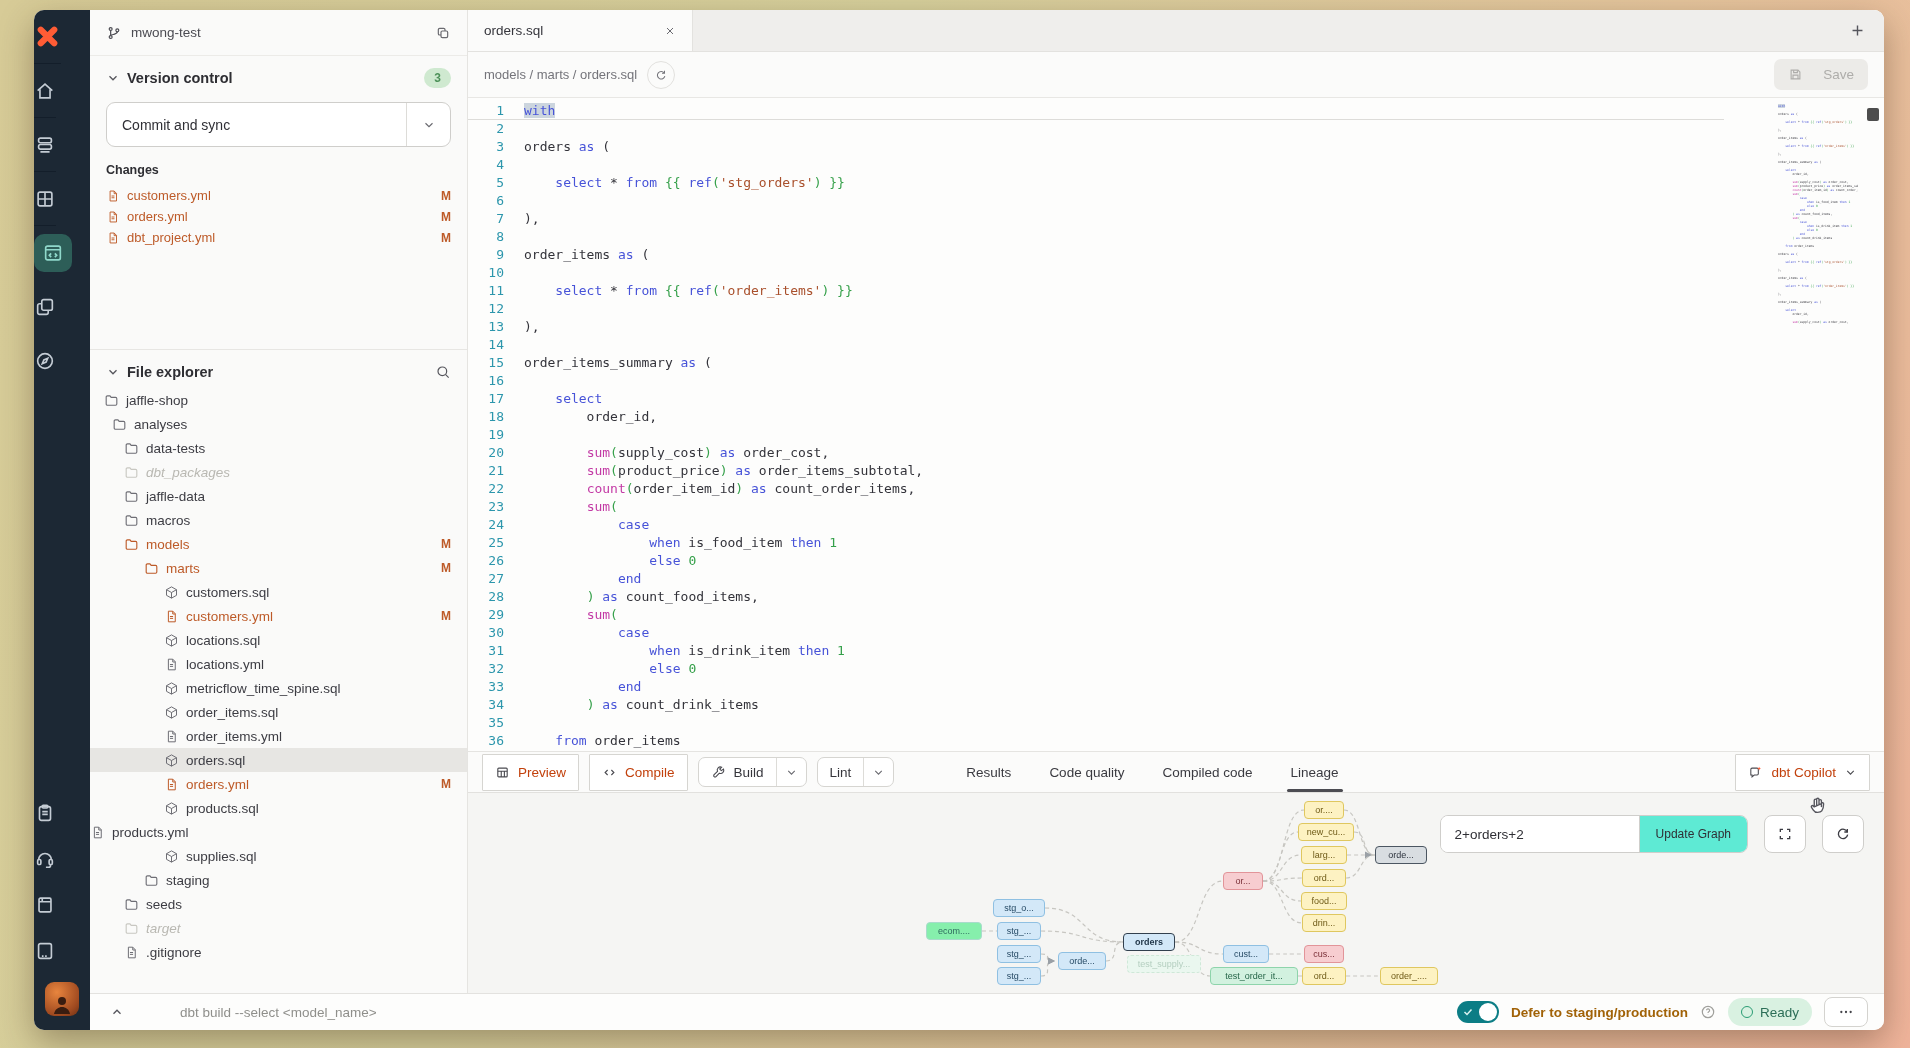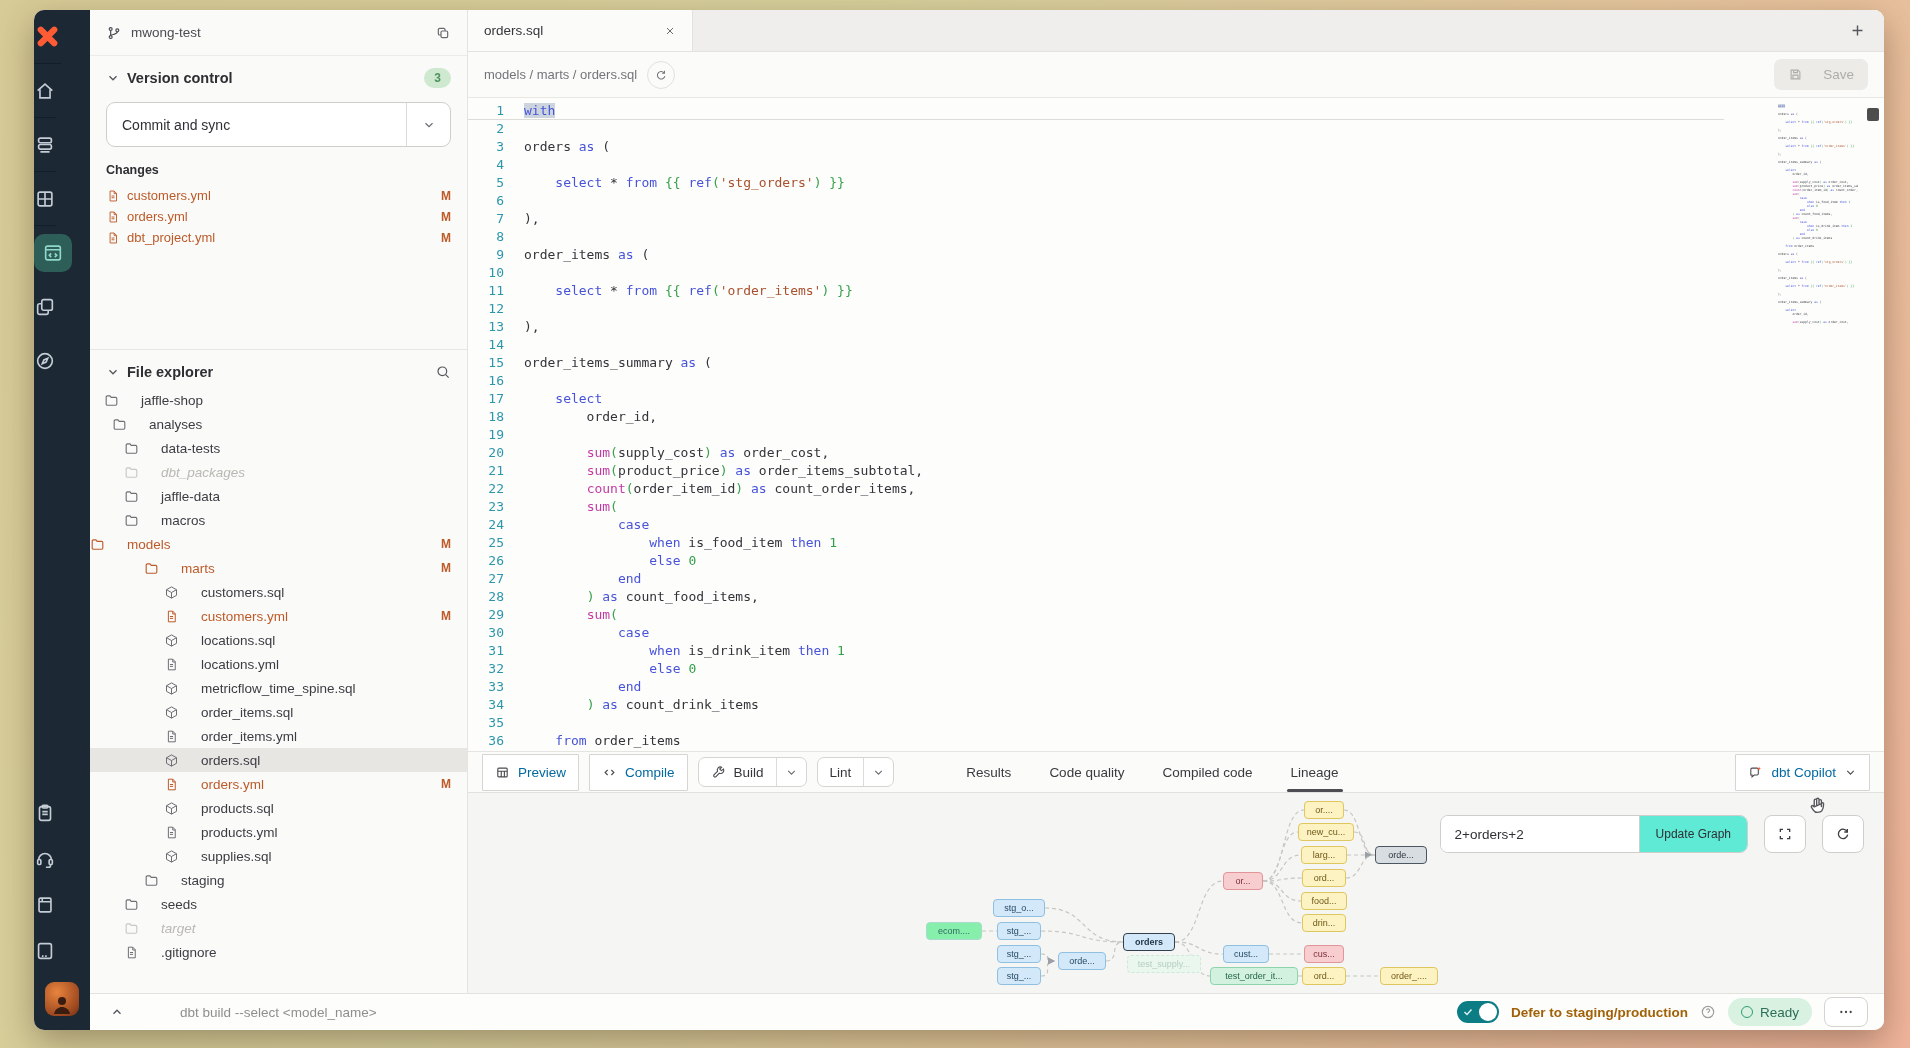--- a/index.html
+++ b/index.html
@@ -37,21 +37,21 @@
   .commit-btn .chev svg{width:14px;height:14px}
   .changes-label{font-weight:700;font-size:12.5px;color:#2e2e33;margin-bottom:8px}
   .chg{display:flex;align-items:center;gap:7px;height:21px;color:#bd5a28;font-size:13px;cursor:pointer}
   .chg .ic svg{width:14px;height:14px}
   .m{margin-left:auto;color:#bd5a28;font-weight:700;font-size:12px}
   .fe{border-top:1px solid #e7e6e3;flex:1;overflow:hidden;display:flex;flex-direction:column}
   .fe .sec-head{padding:14px 16px 8px}
   .fe .sec-head .search{margin-left:auto;color:#55555c;cursor:pointer}
   .fe .sec-head .search svg{width:16px;height:16px}
   .tree{flex:1;overflow:hidden;padding-bottom:4px}
-  .trow{display:flex;align-items:center;gap:22px;height:24px;font-size:13.5px;color:#3c3c43;cursor:pointer;padding-right:16px}
+  .trow{display:flex;align-items:center;gap:7px;height:24px;font-size:13.5px;color:#3c3c43;cursor:pointer;padding-right:16px}
   .trow .ic{color:#6e6e75;flex:none}
   .trow .ic svg{width:15px;height:15px}
   .trow.mod{color:#bd5a28}.trow.mod .ic{color:#bd5a28}
   .trow.muted{color:#b9b8b2;font-style:italic}.trow.muted .ic{color:#c8c7c1}
   .trow.selected{background:#e7e6e3}
   
   .main{flex:1;display:flex;flex-direction:column;min-width:0;background:#fdfdfc}
   .tabbar{height:42px;background:#efeeec;display:flex;align-items:stretch;flex:none;border-bottom:1px solid #e3e2df}
   .tab{width:225px;background:#fbfbfa;border-right:1px solid #e3e2df;display:flex;align-items:center;gap:10px;padding:0 16px;font-size:13.5px;color:#36363c;cursor:pointer}
   .tab .close{margin-left:auto;color:#6a6a70}
@@ -70,21 +70,21 @@
   .cl{display:flex;height:18px;line-height:18px;white-space:pre}
   .cl:first-child{border-bottom:1px solid #dddcd9;width:calc(100% - 160px)}
   .ln{width:56px;text-align:right;padding-right:20px;color:#2c96ac;flex:none;user-select:none}
   .tok-k{color:#4753d8}.tok-f{color:#c33aa5}.tok-s{color:#a9502c}.tok-g{color:#35a04a}.tok-t{color:#33333a}
   .tok-sel{background:#ccd5de}
   .minimap{position:absolute;top:6px;right:26px;width:80px;font-size:3px;line-height:4px;overflow:hidden;max-height:300px;opacity:.95;pointer-events:none;white-space:pre}
   .minimap .cl{height:4px;line-height:4px;border:none!important;width:auto!important}
   .scroll-thumb{position:absolute;top:10px;right:5px;width:12px;height:13px;background:#4d4d4d;border-radius:2px}
   
   .toolbar{height:41px;flex:none;display:flex;align-items:center;padding:0 14px;gap:10px;background:#fbfbfa;border-top:1px solid #e5e4e1}
-  .tbtn{height:37px;display:flex;align-items:center;gap:8px;background:#fff;border:1px solid #d6d5d1;border-radius:1px;padding:0 12px;font-size:13.5px;color:#0369a1;cursor:pointer}
+  .tbtn{height:37px;display:flex;align-items:center;gap:8px;background:#fff;border:1px solid #d6d5d1;border-radius:1px;padding:0 12px;font-size:13.5px;color:#c2410c;cursor:pointer}
   .tbtn svg{width:15px;height:15px;color:#4a4a50}
   .split{display:flex;height:30px;border:1px solid #d6d5d1;border-radius:7px;background:#fff;overflow:hidden}
   .split .seg{display:flex;align-items:center;gap:8px;padding:0 12px;font-size:13.5px;color:#36363c;cursor:pointer}
   .split .seg svg{width:15px;height:15px;color:#4a4a50}
   .split .chev{border-left:1px solid #dddcd8;width:30px;display:flex;align-items:center;justify-content:center;color:#6a6a70;cursor:pointer}
   .split .chev svg{width:13px;height:13px}
   .rtabs{display:flex;gap:38px;margin-left:62px;height:100%;align-items:center}
   .rtab{position:relative;height:100%;display:flex;align-items:center;color:#3a3a40;font-size:13.5px;cursor:pointer}
   .rtab.active::after{content:"";position:absolute;left:-4px;right:-4px;bottom:0;height:3px;background:#4c4c52;border-radius:2px}
   .copilot{margin-left:auto}
@@ -349,21 +349,21 @@
                 <span>jaffle-data</span>
               </div>
               <div class="trow   " style="padding-left:34px">
                 <span class="ic">
                   <svg viewBox="0 0 24 24" fill="none" stroke="currentColor" stroke-width="1.8">
                     <path d="M3.5 6.5a2 2 0 0 1 2-2h4l2 2.5h7a2 2 0 0 1 2 2v8.5a2 2 0 0 1-2 2h-13a2 2 0 0 1-2-2z"></path>
                   </svg>
                 </span>
                 <span>macros</span>
               </div>
-              <div class="trow mod  " style="">
+              <div class="trow mod  " style="padding-left:34px">
                 <span class="ic">
                   <svg viewBox="0 0 24 24" fill="none" stroke="currentColor" stroke-width="1.8">
                     <path d="M3.5 6.5a2 2 0 0 1 2-2h4l2 2.5h7a2 2 0 0 1 2 2v8.5a2 2 0 0 1-2 2h-13a2 2 0 0 1-2-2z"></path>
                   </svg>
                 </span>
                 <span>models</span>
                 <span class="m">M</span>
               </div>
               <div class="trow mod  " style="padding-left:54px">
                 <span class="ic">
@@ -459,21 +459,21 @@
               </div>
               <div class="trow   " style="padding-left:74px">
                 <span class="ic">
                   <svg viewBox="0 0 24 24" fill="none" stroke="currentColor" stroke-width="1.6">
                     <path d="M12 3l8 4.5v9L12 21l-8-4.5v-9z"></path>
                     <path d="M4 7.5l8 4.5 8-4.5M12 12v9"></path>
                   </svg>
                 </span>
                 <span>products.sql</span>
               </div>
-              <div class="trow   " style="padding-left:74px">
+              <div class="trow   " style="">
                 <span class="ic">
                   <svg viewBox="0 0 24 24" fill="none" stroke="currentColor" stroke-width="1.6">
                     <path d="M7 3.5h7l4 4v13H7z"></path>
                     <path d="M14 3.5V8h4M9.5 12h5M9.5 15h5"></path>
                   </svg>
                 </span>
                 <span>products.yml</span>
               </div>
               <div class="trow   " style="padding-left:74px">
                 <span class="ic">

